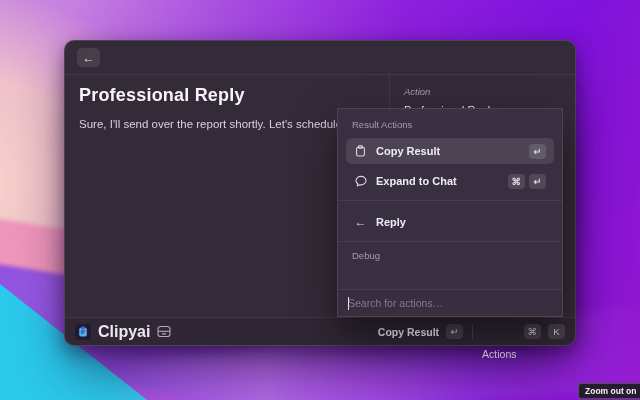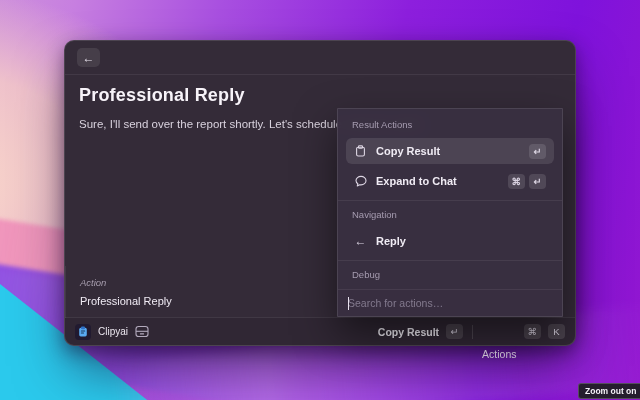--- a/index.html
+++ b/index.html
@@ -12,31 +12,31 @@
   .wp-peach { background:radial-gradient(ellipse 340px 270px at -40px 185px, rgba(250,216,200,.96) 0%, rgba(248,208,198,.8) 40%, rgba(240,180,212,0) 72%); }
   .wp-pink-band { position:absolute; left:-50px; top:236px; width:310px; height:52px; transform:rotate(9deg); background:linear-gradient(90deg,#f093bb 0%, rgba(240,147,187,.85) 55%, rgba(240,147,187,0) 100%); filter:blur(2px); }
   .wp-purple-band { position:absolute; left:-60px; top:284px; width:360px; height:100px; transform:rotate(9deg); background:linear-gradient(90deg,#8a4be4 0%, rgba(138,75,228,.7) 60%, rgba(138,75,228,0) 100%); filter:blur(2px); }
   .wp-cyan { position:absolute; inset:0; background:#2bc9ec; clip-path:polygon(0 71%, 23% 100%, 0 100%); }
   .wp-streak { position:absolute; left:110px; top:332px; width:560px; height:80px; transform:rotate(-6deg); background:linear-gradient(90deg, rgba(216,170,245,0) 0%, rgba(216,170,245,.5) 28%, rgba(196,130,238,.25) 65%, rgba(196,130,238,0) 100%); filter:blur(5px); }
 
   
   .window { position:absolute; left:64px; top:40px; width:512px; height:306px; background:#342b38; border:1px solid rgba(255,255,255,.12); border-radius:10px; box-shadow:0 28px 55px -8px rgba(24,4,44,.6), 0 6px 18px rgba(24,4,44,.45); }
   .win-header { height:34px; display:flex; align-items:center; padding:0 12px; border-bottom:1px solid rgba(255,255,255,.07); }
   .back-btn { width:23px; height:19px; border-radius:5px; background:rgba(255,255,255,.09); display:flex; align-items:center; justify-content:center; color:#e9e3ee; font-size:12px; cursor:pointer; }
-  .win-content { display:flex; height:243px;flex-direction:column; }
+  .win-content { display:flex; height:243px; }
   .pane-main { flex:1; padding:8px 14px; min-width:0; }
   .pane-main h1 { font-size:18px; font-weight:700; letter-spacing:.2px; color:#f7f3f9; margin:2px 0 10px; white-space:nowrap; }
   .body-line { font-size:11.5px; line-height:17px; color:#d9d2de; white-space:nowrap; }
   .pane-side { width:186px; border-left:1px solid rgba(255,255,255,.07); padding:11px 14px; }
   .side-label { font-size:9.5px; color:#a79dae; margin-bottom:7px;font-style:italic; }
   .side-value { font-size:11px; font-weight:500; color:#f0ebf4; }
 
   .status-bar { position:absolute; left:0; right:0; bottom:0; height:28px; border-top:1px solid rgba(255,255,255,.08); display:flex; align-items:center; padding:0 10px; gap:7px; border-radius:0 0 10px 10px; background:rgba(0,0,0,.07); }
   .app-icon { width:16px; height:16px; border-radius:4px; background:#211a30; display:flex; align-items:center; justify-content:center; flex:0 0 auto; }
-  .app-name { font-size:10px; font-weight:400; color:#ece7f0; }
+  .app-name { font-size:16px; font-weight:700; color:#ece7f0; }
   .bar-right { margin-left:auto; display:flex; align-items:center; gap:7px; }
   .bar-action-label { font-size:10.5px; font-weight:600; color:#f2eef6; cursor:pointer; }
   .bar-actions-label { font-size:10.5px; font-weight:500; color:#d3cadb; cursor:pointer;margin-top:44px; }
   .bar-sep { width:1px; height:14px; background:rgba(255,255,255,.14); margin:0 2px; }
 
   .kbd { display:inline-flex; align-items:center; justify-content:center; min-width:17px; height:15px; padding:0 4px; border-radius:4px; background:rgba(255,255,255,.12); color:#d9d2e0; font-size:9.5px; font-family:"Liberation Sans", sans-serif; }
 
   
   .popover { position:absolute; left:337px; top:108px; width:226px; height:209px; background:rgba(57,47,65,.97); border:1px solid rgba(255,255,255,.1); border-radius:1px; box-shadow:0 18px 40px rgba(0,0,0,.5); overflow:hidden; backdrop-filter:blur(6px); }
   .pop-list { position:absolute; left:0; right:0; top:0; bottom:27px; padding:8px; overflow:hidden; }
@@ -139,21 +139,20 @@
         </svg>
       </span>
       <span>Expand to Chat</span>
       <span class="keys">
         <span class="kbd">⌘</span>
         <span class="kbd">↵</span>
       </span>
     </div>
 
     <div class="pop-divider"></div>
-    <div class="section-header">Navigation</div>
 
     <div class="row">
       <span class="ricon">←</span>
       <span>Reply</span>
     </div>
 
     <div class="pop-divider"></div>
     <div class="section-header">Debug</div>
 
     <div class="row">

